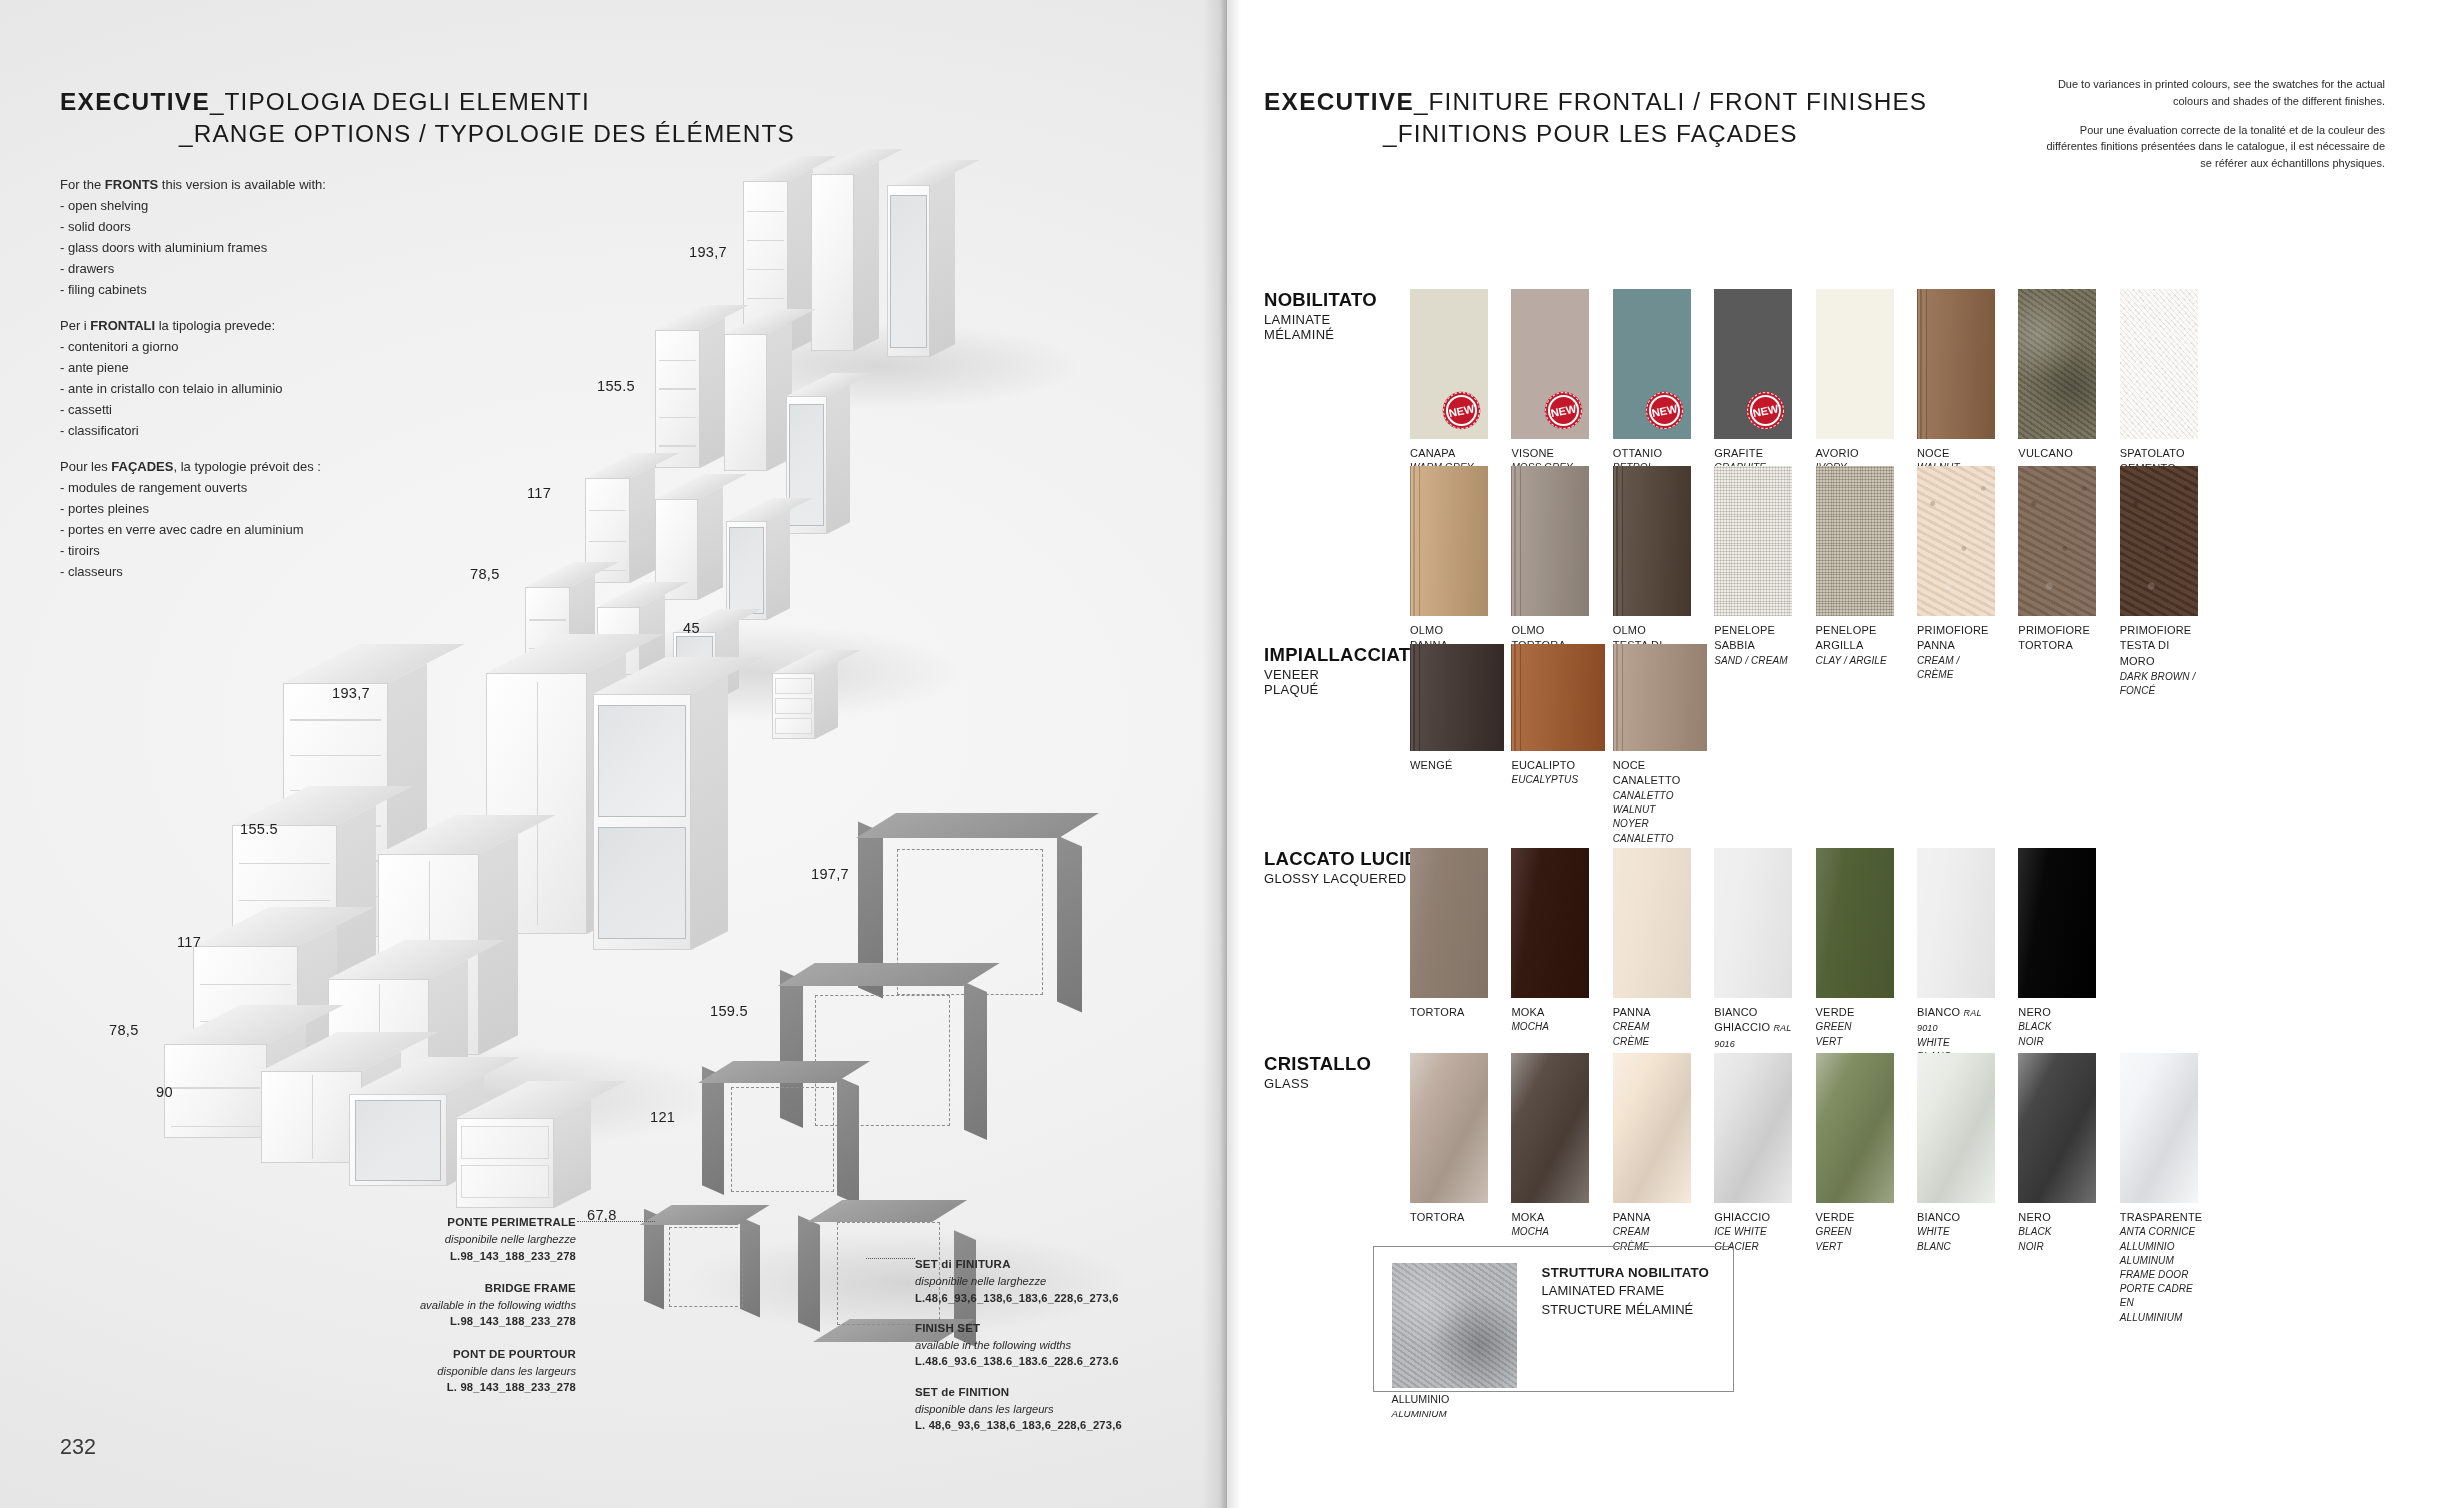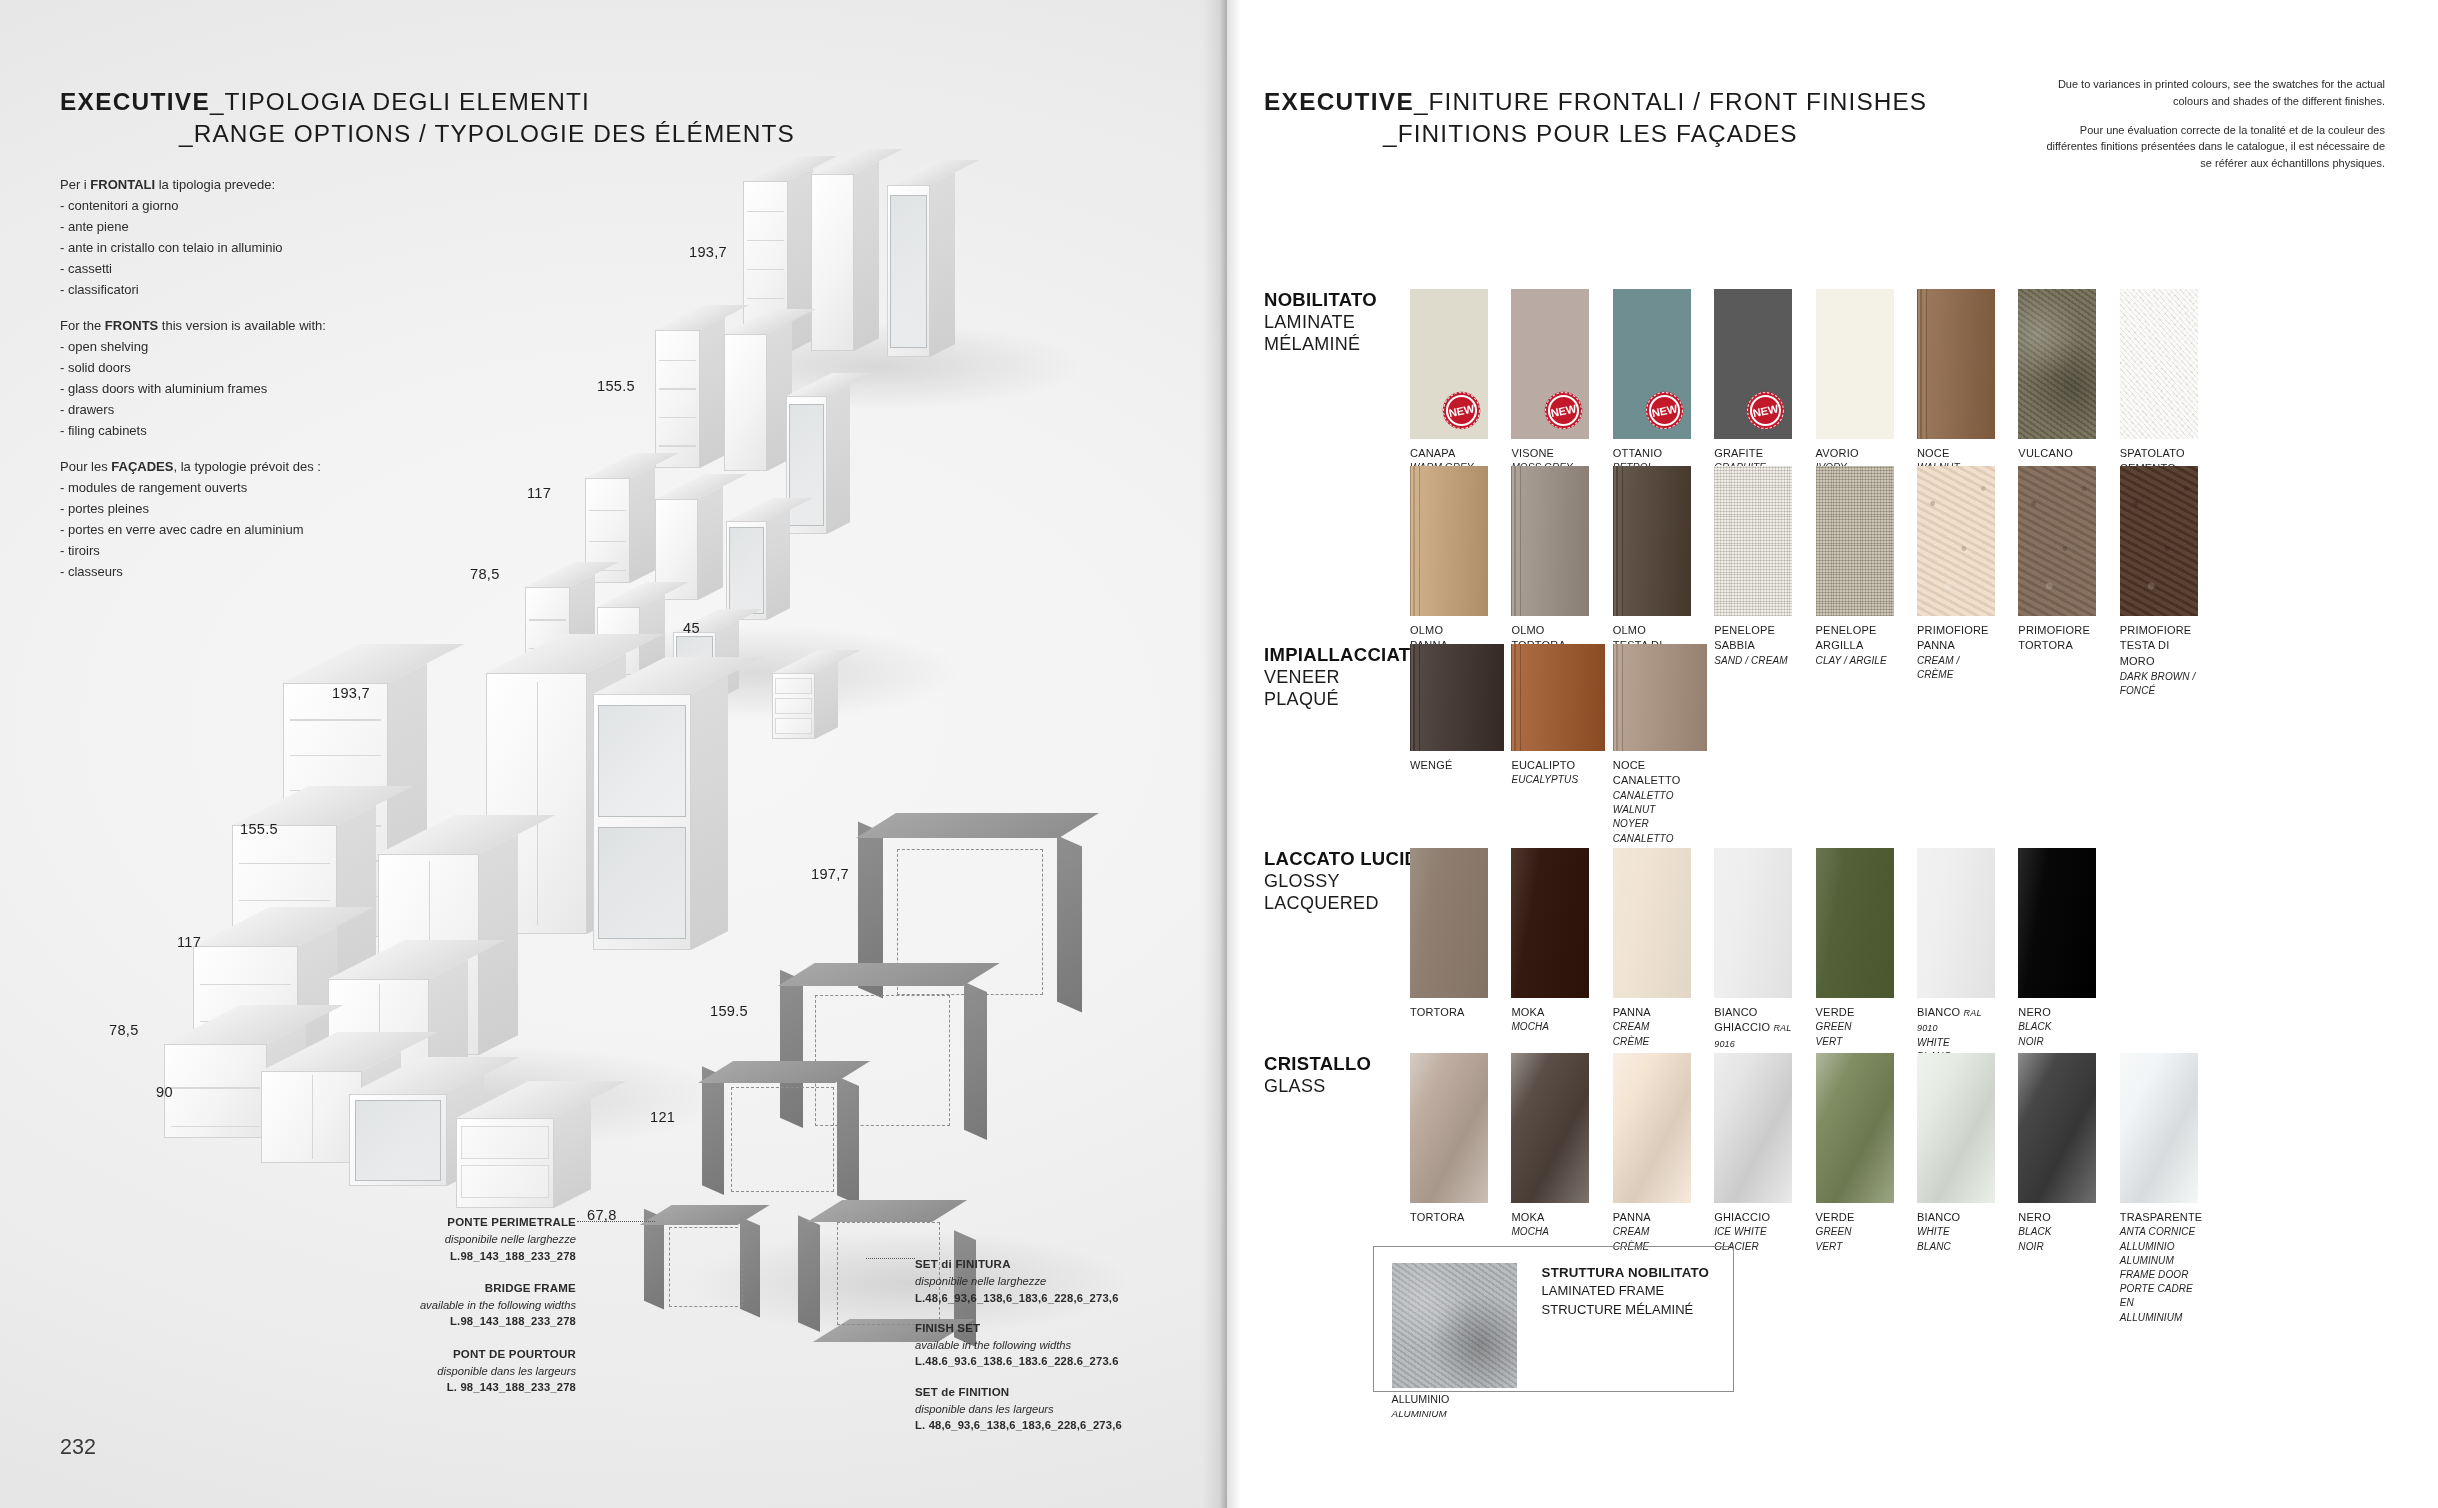--- a/index.html
+++ b/index.html
@@ -84,21 +84,21 @@
   .dashbox { position:absolute; border:1.3px dashed #8d8d8d; }
   .shadow { position:absolute; background:radial-gradient(ellipse at center, rgba(120,120,120,0.22) 0%, rgba(120,120,120,0) 70%); border-radius:50%; }
 
   
   .notice { position:absolute; right:53px; top:76px; width:347px; text-align:right; font-size:11px; line-height:1.5; color:#2b2b2b; }
   .notice p { margin-bottom:12.7px; }
 
   .group { position:absolute; }
   .group-title { position:absolute; left:0; top:0; width:195px; }
   .group-title .gt1 { font-weight:700; font-size:18.5px; letter-spacing:0.3px; color:#111; line-height:1.22; }
-  .group-title .gt2, .group-title .gt3 { font-weight:400; font-size:18px; letter-spacing:0.3px; color:#1b1b1b; line-height:1.22; }
+  .group-title .gt2, .group-title .gt3 { font-weight:400; font-size:13px; letter-spacing:0.3px; color:#1b1b1b; line-height:1.22; }
 
   .swatches { position:absolute; display:flex; }
   .sw { position:relative; }
   .sw .chip { position:relative; overflow:hidden; border:0; }
   .sw .lbl { margin-top:6.8px; font-size:11px; line-height:1.42; color:#1c1c1c; letter-spacing:0.2px; }
   .sw .lbl .it { font-style:italic; font-size:10px; color:#242424; letter-spacing:0.1px; }
   .sw .lbl .sm { font-size:9px; font-style:italic; }
 
   .newbadge { position:absolute; right:5.9px; bottom:7.8px; width:41px; height:41px; }
 
@@ -119,34 +119,34 @@
 
     <div class="hdr" style="left:60px; top:86px;">
       <div class="l1">
         <b>EXECUTIVE</b><span>_TIPOLOGIA DEGLI ELEMENTI</span>
       </div>
       <div class="l2">_RANGE OPTIONS / TYPOLOGIE DES ÉLÉMENTS</div>
     </div>
 
     <div class="intro">
       <p>
+        <span>For the </span><b>FRONTS</b><span> this version is available with:</span><br>
+        <span>- open shelving</span><br>
+        <span>- solid doors</span><br>
+        <span>- glass doors with aluminium frames</span><br>
+        <span>- drawers</span><br>
+        <span>- filing cabinets</span>
+      </p>
+      <p>
         <span>Per i </span><b>FRONTALI</b><span> la tipologia prevede:</span><br>
         <span>- contenitori a giorno</span><br>
         <span>- ante piene</span><br>
         <span>- ante in cristallo con telaio in alluminio</span><br>
         <span>- cassetti</span><br>
         <span>- classificatori</span>
-      </p>
-      <p>
-        <span>For the </span><b>FRONTS</b><span> this version is available with:</span><br>
-        <span>- open shelving</span><br>
-        <span>- solid doors</span><br>
-        <span>- glass doors with aluminium frames</span><br>
-        <span>- drawers</span><br>
-        <span>- filing cabinets</span>
       </p>
       <p>
         <span>Pour les </span><b>FAÇADES</b><span>, la typologie prévoit des :</span><br>
         <span>- modules de rangement ouverts</span><br>
         <span>- portes pleines</span><br>
         <span>- portes en verre avec cadre en aluminium</span><br>
         <span>- tiroirs</span><br>
         <span>- classeurs</span>
       </p>
     </div>

